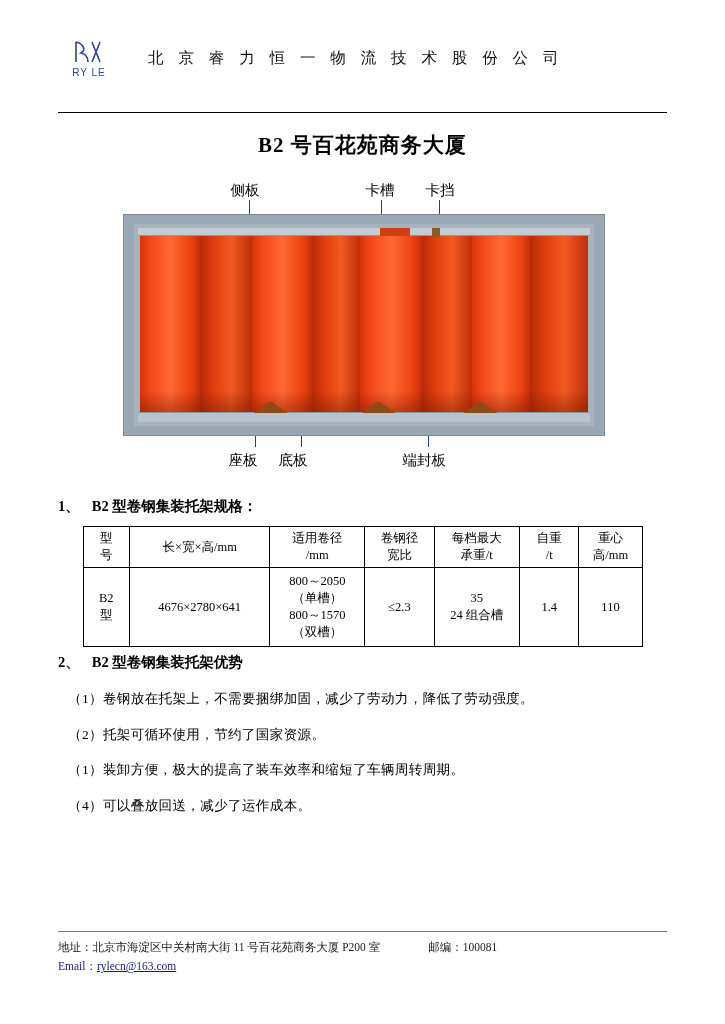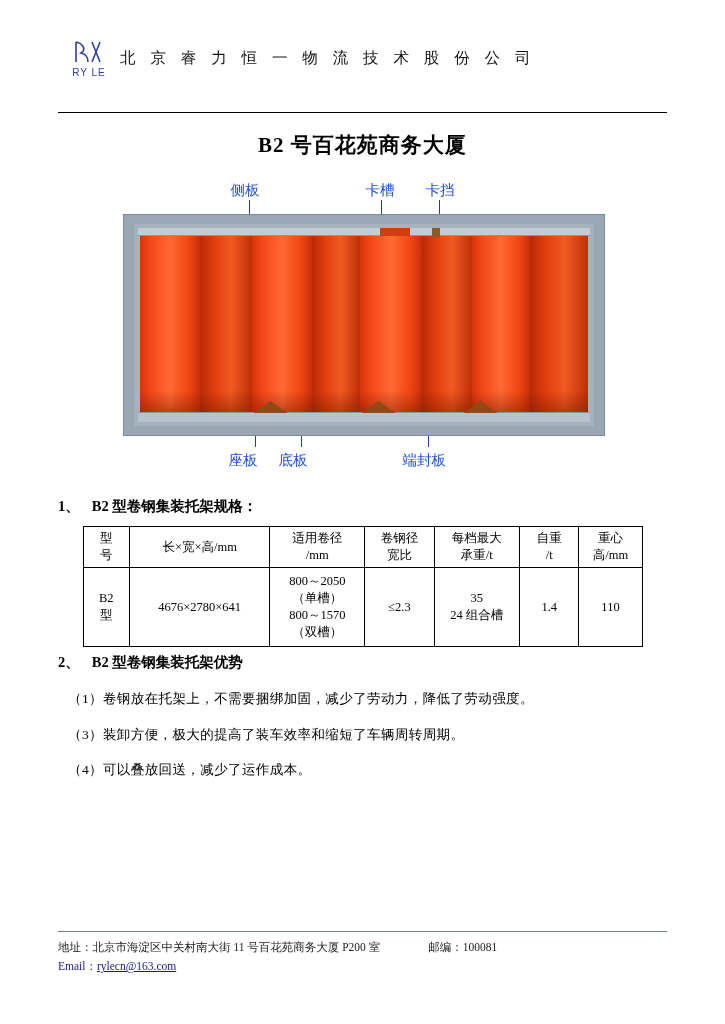--- a/index.html
+++ b/index.html
@@ -39,20 +39,21 @@
     top: -6px;
   }
   .logo-sub {
     font-family: "Liberation Sans", sans-serif;
     font-size: 10px;
     color: #2f3f9e;
     letter-spacing: 1px;
     margin-top: 1px;
   }
   .company-block {
+    margin-left: 28px;
     padding-top: 2px;
   }
   .company-cn {
     font-size: 15.5px;
     letter-spacing: 5.5px;
     color: #111;
     white-space: nowrap;
     font-family: "Liberation Serif", serif;
   }
   .company-en {
@@ -81,21 +82,21 @@
   
   .figure {
     position: relative;
     margin: 22px auto 0 auto;
     width: 560px;
     height: 290px;
   }
   .fig-label {
     position: absolute;
     font-size: 14.5px;
-    color: #1d4ed8;
+    color: #000000;
     white-space: nowrap;
     font-family: "Liberation Serif", serif;
   }
   .leader {
     position: absolute;
     background: #1f3ea5;
   }
   .leader-h { height: 1px; }
   .leader-v { width: 1px; }
 
@@ -334,21 +335,22 @@
       </tr>
     </tbody>
   </table>
 
   <div class="section-head" style="margin-top:6px;">
     <span class="num">2、</span><span>B2 型卷钢集装托架优势</span>
   </div>
 
   <div class="bullets">
     <p>（1）卷钢放在托架上，不需要捆绑加固，减少了劳动力，降低了劳动强度。</p>
-    <p>（3）装卸方便，极大的提高了装车效率和缩短了车辆周转周期。</p>
+    <p>（2）托架可循环使用，节约了国家资源。</p>
+    <p>（1）装卸方便，极大的提高了装车效率和缩短了车辆周转周期。</p>
     <p>（4）可以叠放回送，减少了运作成本。</p>
   </div>
 
   <div class="footer">
     <div class="row">
       <span>地址：北京市海淀区中关村南大街 11 号百花苑商务大厦 P200 室</span><span class="gap"></span><span>邮编：100081</span>
     </div>
     <div class="row">
       <span class="email-label">Email：</span><a class="email" href="#">rylecn@163.com</a>
     </div>

